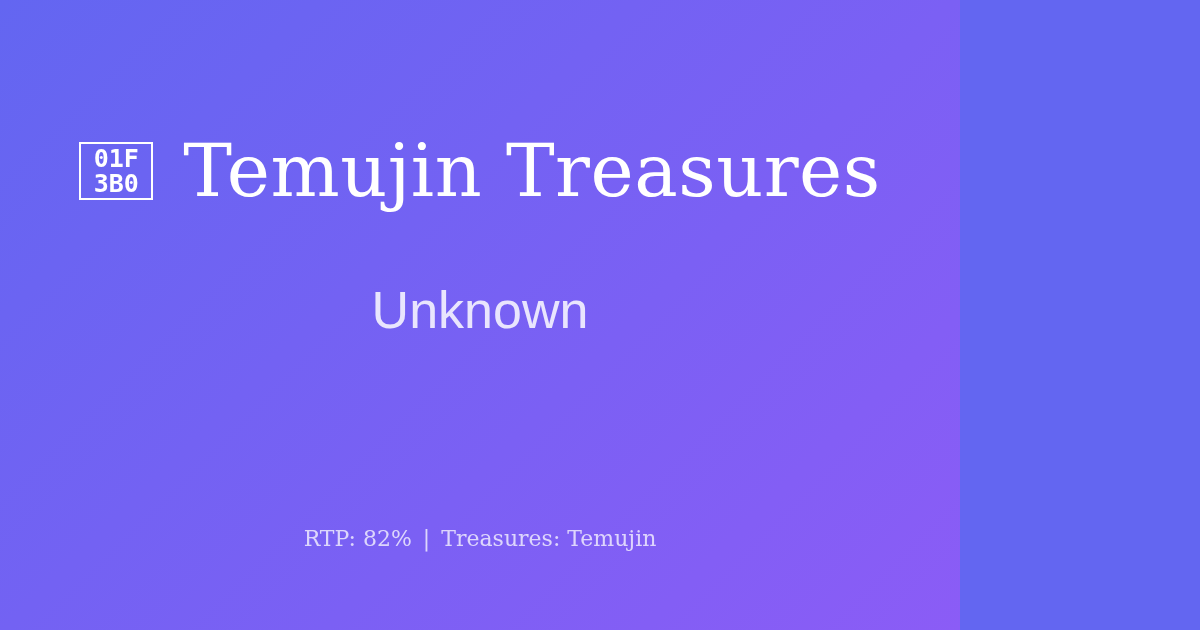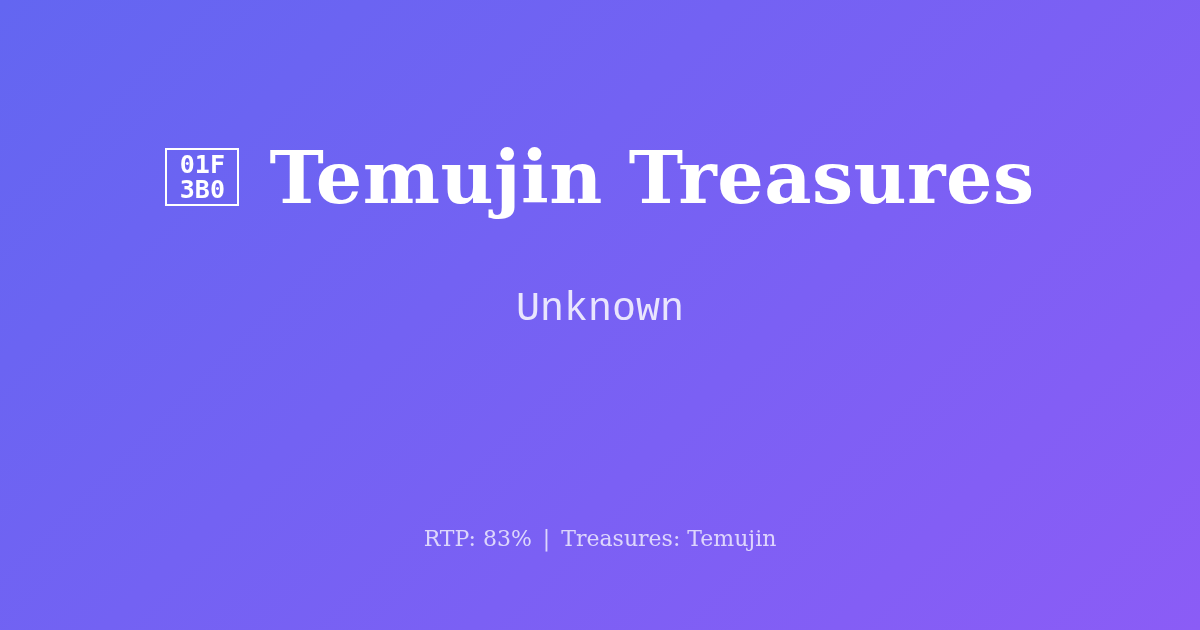--- a/index.html
+++ b/index.html
@@ -12,21 +12,21 @@
   }
 
   body {
     font-family: "DejaVu Serif", "Liberation Serif", serif;
     background: #6366F1;
   }
 
   
   .og-card {
     position: relative;
-    width: 1200px;
+    width: 960px;
     height: 630px;
     background: linear-gradient(135deg, #6366F1 0%, #8B5CF6 100%);
     display: flex;
     flex-direction: column;
     align-items: center;
     overflow: hidden;
   }
 
   
   .hero {
@@ -66,30 +66,30 @@
     letter-spacing: 0px;
     color: #ffffff;
     flex: 0 0 auto;
   }
 
   .tofu-glyph .cp-row { display: block; }
 
   .game-title {
     font-family: "DejaVu Serif", "Liberation Serif", serif;
     font-size: 73px;
-    font-weight: 700;
+    font-weight: 400;
     color: #ffffff;
     line-height: 1.02;
     letter-spacing: 0.5px;
   }
 
   .game-provider {
     margin-top: 76px;
-    font-family: Liberation Mono, monospace;
-    font-size: 40px;
+    font-family: Liberation Sans, sans-serif;
+    font-size: 52px;
     font-weight: 400;
     line-height: 1;
     color: rgba(255, 255, 255, 0.84);
   }
 
   
   .meta-footer {
     position: absolute;
     left: 0;
     right: 0;
@@ -123,19 +123,19 @@
       <h1 class="game-title">Temujin Treasures</h1>
 
     </div>
 
     <div class="game-provider">Unknown</div>
 
   </div>
 
   <div class="meta-footer">
     <span>RTP:</span>
-    <span>83%</span>
+    <span>82%</span>
     <span class="meta-sep">|</span>
     <span>Treasures:</span>
     <span>Temujin</span>
   </div>
 
 </div>
 
 </body></html>

